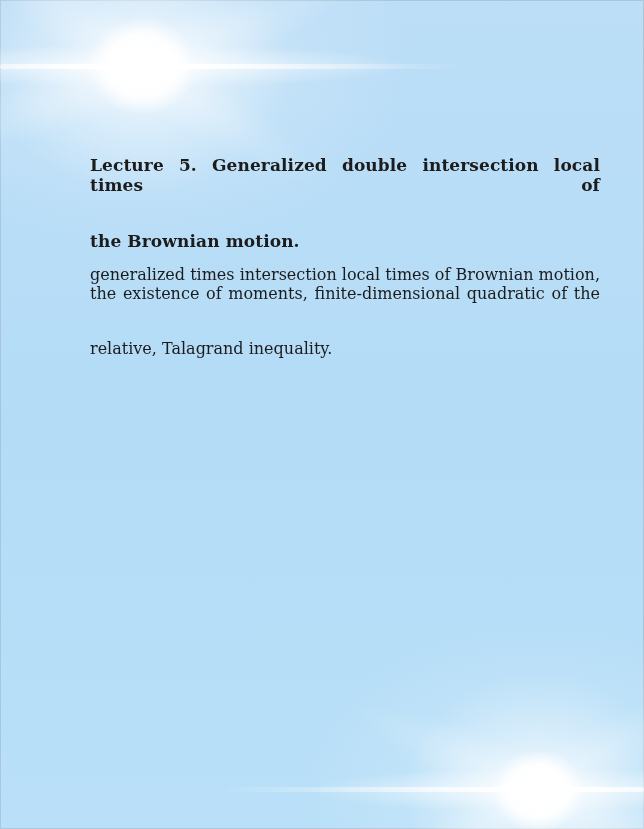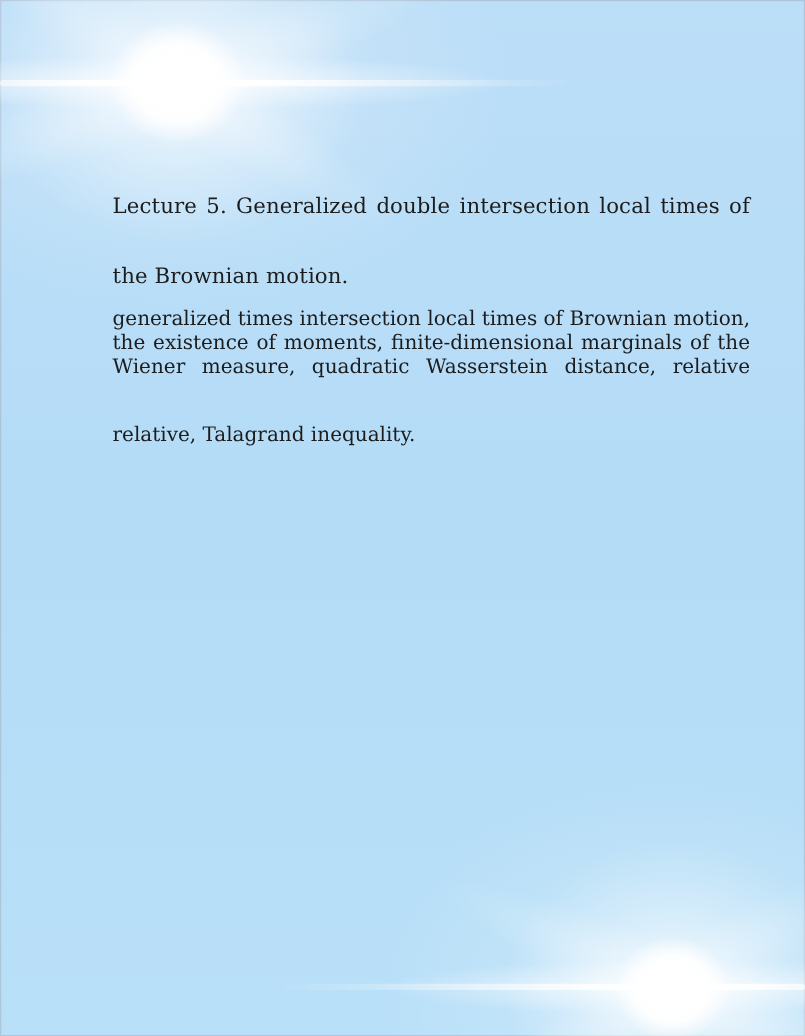--- a/index.html
+++ b/index.html
@@ -43,21 +43,21 @@
               background: radial-gradient(70% 50% at 66% 50%, rgba(255,255,255,.7), rgba(255,255,255,0) 100%); }
   .f2-streak-line { left:215px; top:787px; width:429px; height:5px; border-radius:3px; filter: blur(.5px);
               background: linear-gradient(90deg, rgba(255,255,255,0) 0%, rgba(255,255,255,.5) 40%, rgba(255,255,255,.95) 70%, rgba(255,255,255,.95) 85%, rgba(255,255,255,.65) 100%); }
   .f2-core  { left:538px; top:791px; width:112px; height:102px; transform:translate(-50%,-50%);
               background: radial-gradient(closest-side, #fff 32%, rgba(255,255,255,.9) 52%, rgba(255,255,255,0) 82%); }
 
   
   .content { position: absolute; left: 90px; top: 155px; width: 510px; color: var(--text-color); }
   .content h1 {
     margin: 0 0 14px 0;
-    font-weight: normal;
+    font-weight: bold;
     font-size: 17px;
     line-height: 20px;
     letter-spacing: .1px;
     font-family: "DejaVu Serif", serif;
   }
   .content p {
     margin: 0;
     font-size: 17px;
     line-height: 20px;
     letter-spacing: .1px;
@@ -88,18 +88,17 @@
   <div class="fx f2-core"></div>
 
   <main class="content">
     <h1>
       <div class="jline">Lecture 5. Generalized double intersection local times of</div>
       <div class="jline last">the Brownian motion.</div>
     </h1>
     <p>
       </p>
       <div class="jline">generalized times intersection local times of Brownian motion,</div>
-      <div class="jline">the existence of moments, finite-dimensional marginals of the</div>
-      <div class="jline">Wiener measure, quadratic Wasserstein distance, relative</div>
+      <div class="jline">the existence of moments, finite-dimensional quadratic of the</div>
       <div class="jline last">relative, Talagrand inequality.</div>
     <p></p>
   </main>
 </div>
 
 </body></html>

